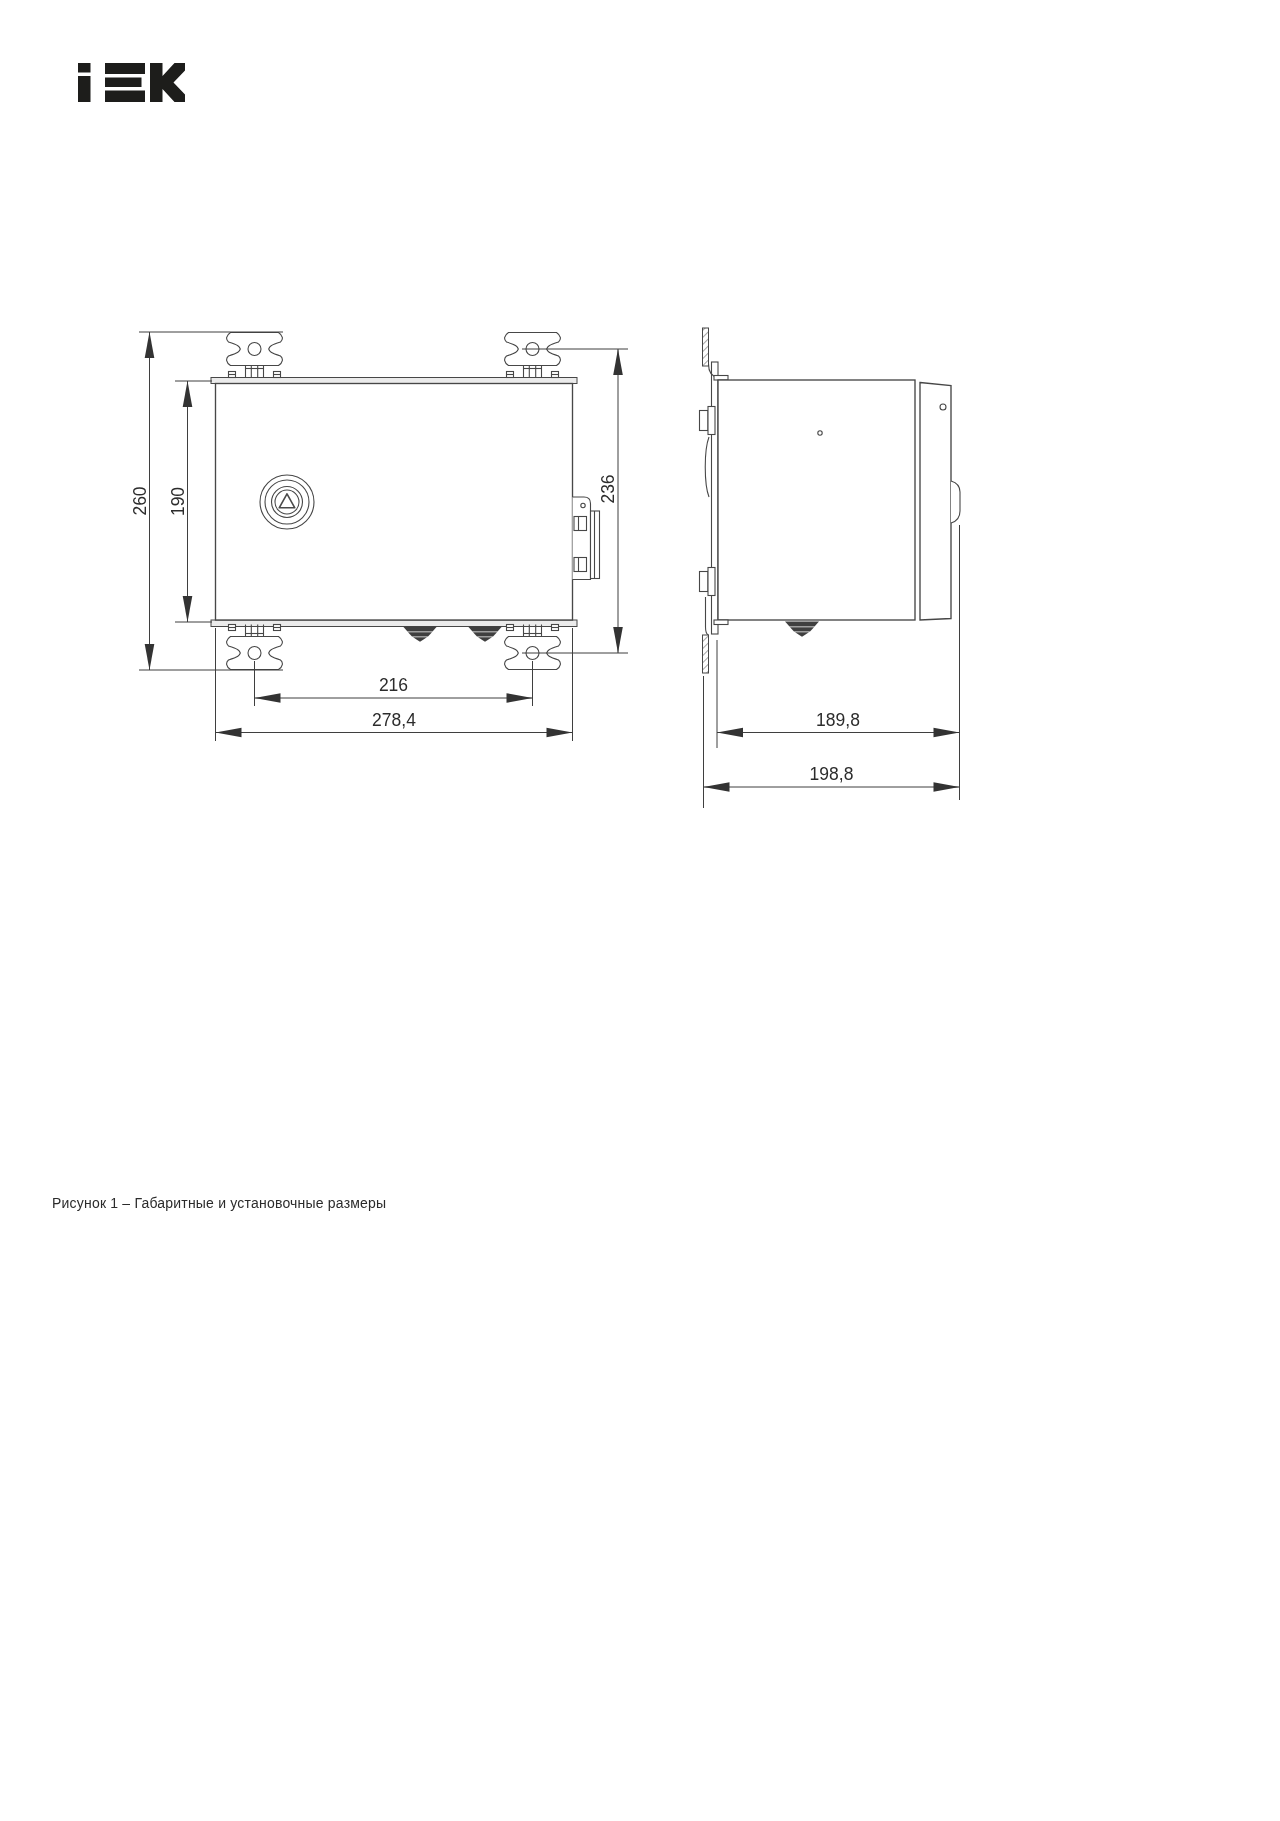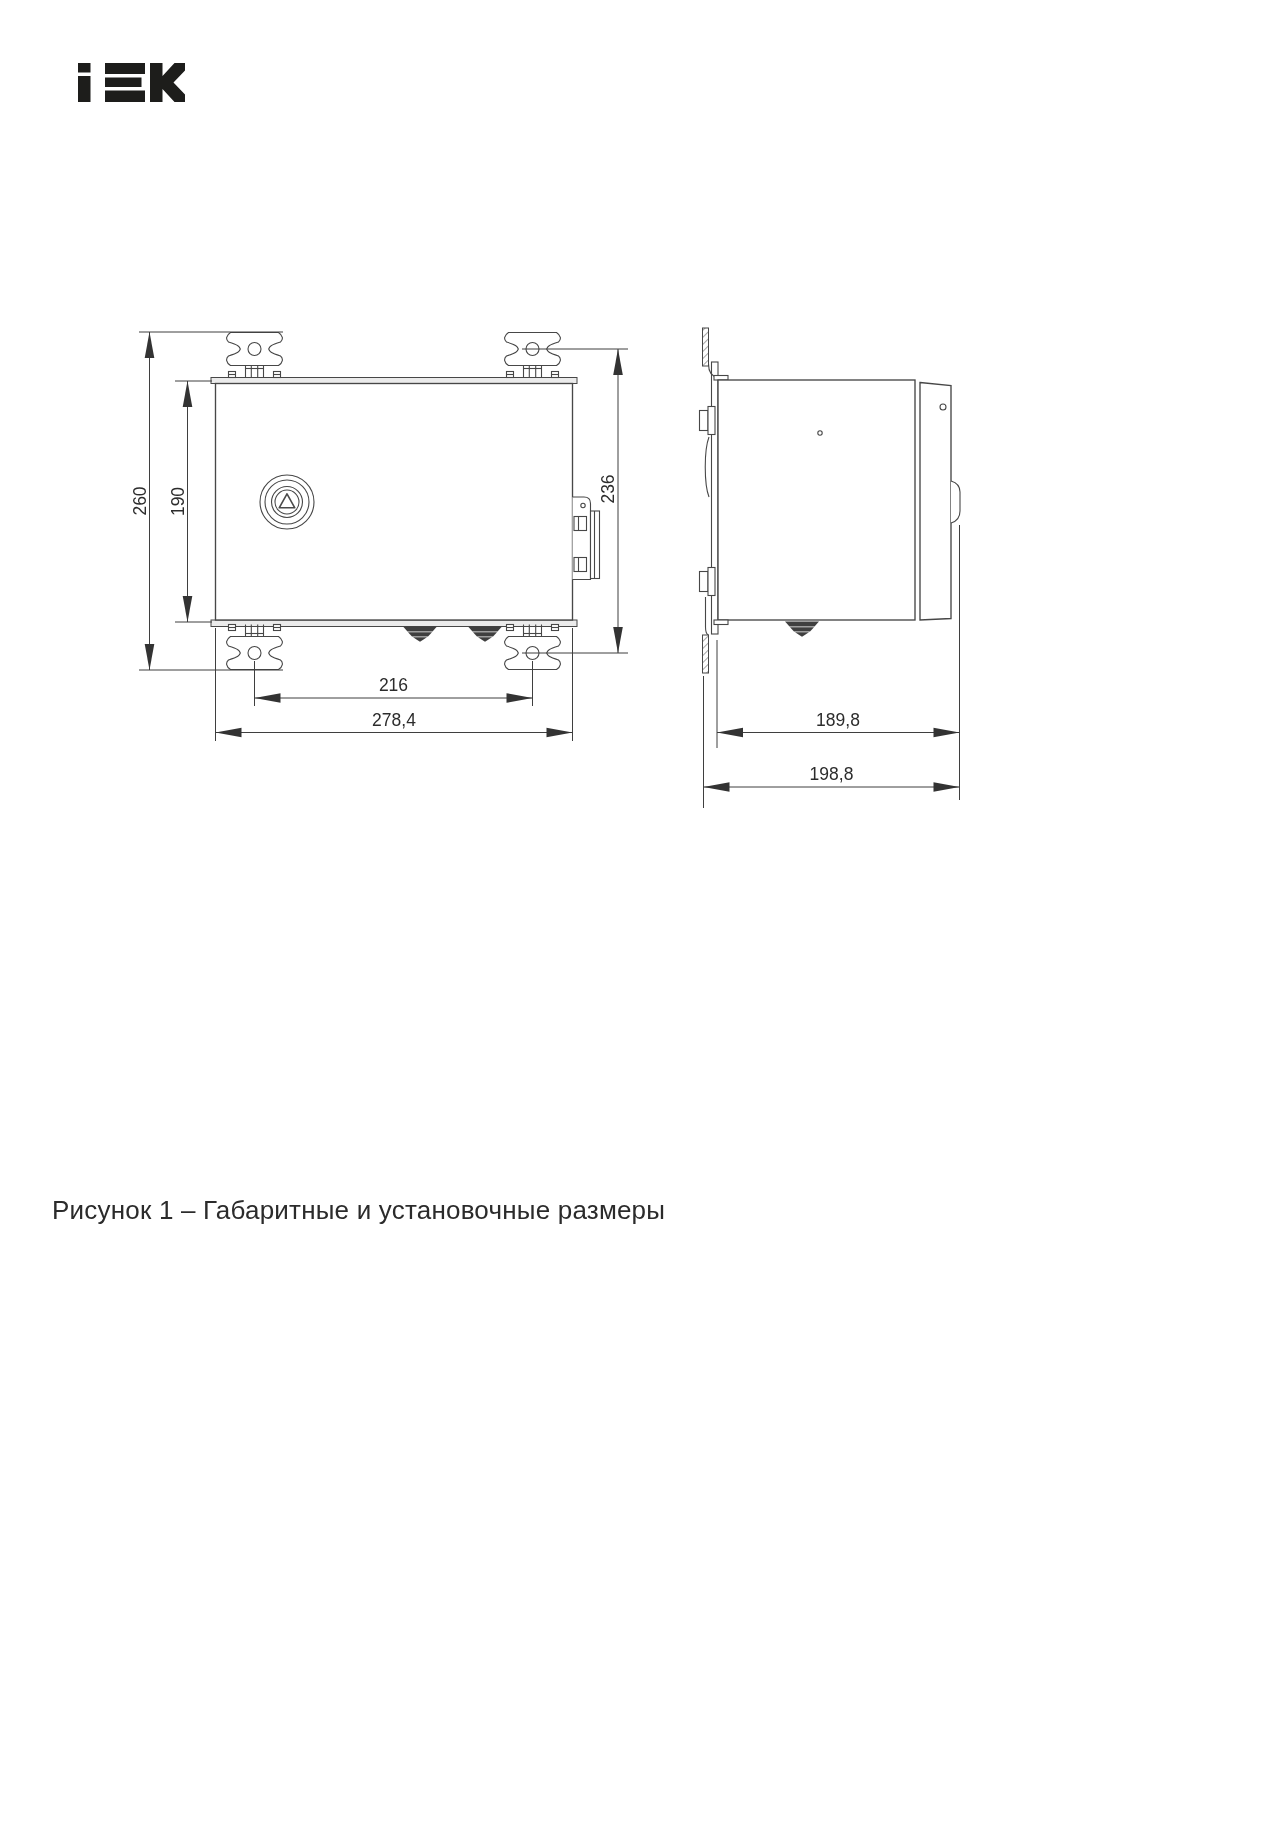--- a/index.html
+++ b/index.html
@@ -1,20 +1,20 @@
 <!DOCTYPE html>
 <html><head>
 <meta charset="utf-8">
 <style>
   html,body{margin:0;padding:0;background:#ffffff;}
   .page{position:relative;width:1280px;height:1821px;background:#ffffff;overflow:hidden;
         font-family:"Liberation Sans",sans-serif;}
   .logo{position:absolute;left:78px;top:63px;width:107px;height:39px;}
   .drawing{position:absolute;left:0;top:0;width:1280px;height:1821px;}
-  .caption{position:absolute;left:52px;top:1195px;font-size:26px;color:#2b2b2b;
+  .caption{position:absolute;left:52px;top:1195px;font-size:14px;color:#2b2b2b;
            letter-spacing:0.2px;}
   
   .ln{stroke:#474747;stroke-width:1.1;fill:none;}
   .lnw{stroke:#474747;stroke-width:1.1;fill:#ffffff;}
   .thick{stroke-width:1.35;}
   .rail{fill:#ebebeb;stroke:#474747;stroke-width:1;}
   .dim{stroke:#3f3f3f;stroke-width:1;fill:none;}
   .arr{fill:#333333;stroke:none;}
   .dark{fill:#3f3f3f;stroke:none;}
   .dim-label{font-family:"Liberation Sans",sans-serif;font-size:17.5px;fill:#2c2c2c;}

